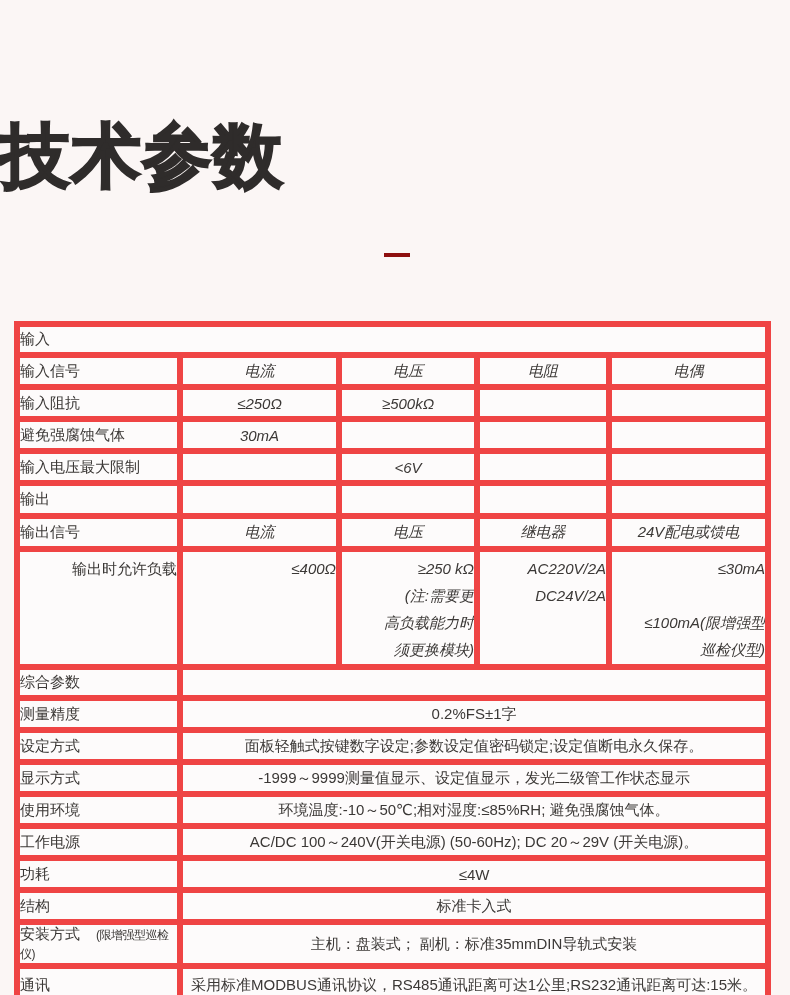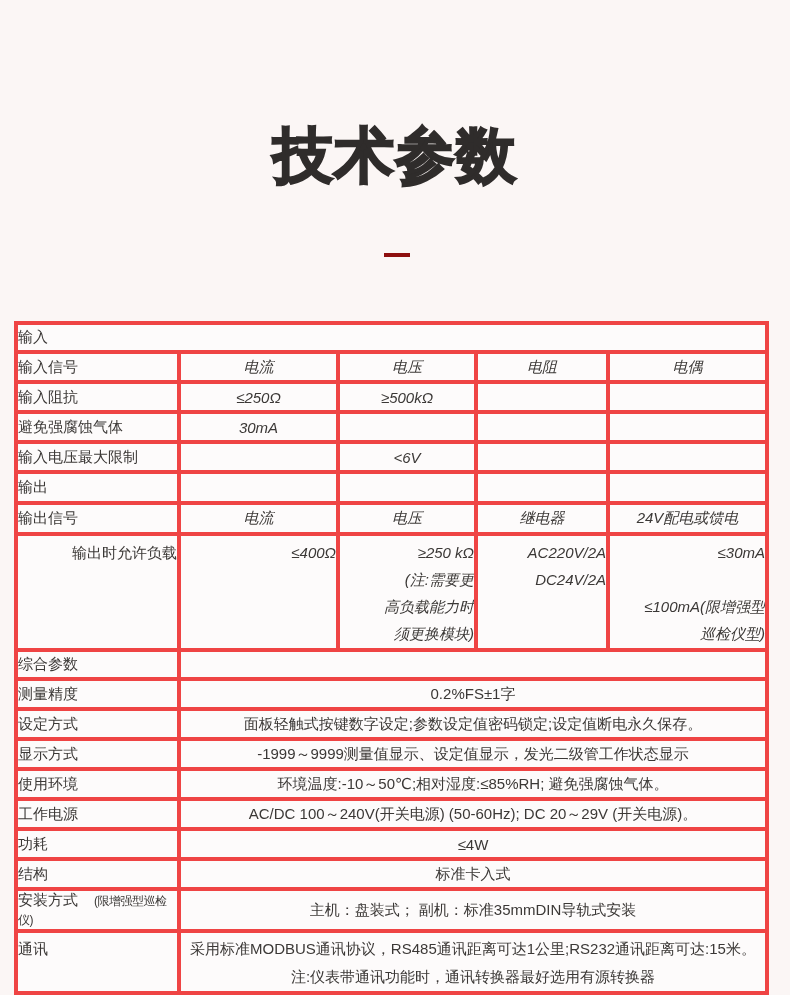--- a/index.html
+++ b/index.html
@@ -7,22 +7,22 @@
     width: 790px; height: 995px;
     background: #fbf6f5;
     font-family: "Liberation Sans", "DejaVu Sans", sans-serif;
     color: #3b3836;
     position: relative;
     overflow: hidden;
   }
   .title {
     position: absolute;
     top: 108px; left: 0; width: 790px;
-    text-align: center;
-    font-size: 60px;
+    text-align: left;
+    font-size: 70px;
     line-height: 96px;
     font-weight: 900;
     color: #2f2c2b;
     letter-spacing: 1px;
     -webkit-text-stroke: 2px #2f2c2b;
   }
   .title-dash {
     position: absolute;
     top: 253px; left: 384px;
     width: 26px; height: 4px;
@@ -30,21 +30,21 @@
   table.spec {
     position: absolute;
     left: 14px; top: 321px;
     width: 751px;
     border-collapse: collapse;
     table-layout: fixed;
     background: #fdfbfb;
     border: 2px solid #4f4b4b;
   }
   table.spec td {
-    border: 4px solid #ef4444;
+    border: 6px solid #ef4444;
     font-size: 15px;
     padding: 0;
     vertical-align: middle;
     overflow: hidden;
   }
   td.label { text-align: left; padding-left: 7px; }
   td.center { text-align: center; font-style: italic; }
   td.value { text-align: center; padding-left: 8px; }
   tr.r-std   td { height: 26px; }
   tr.r-sect  td { height: 25px; }

